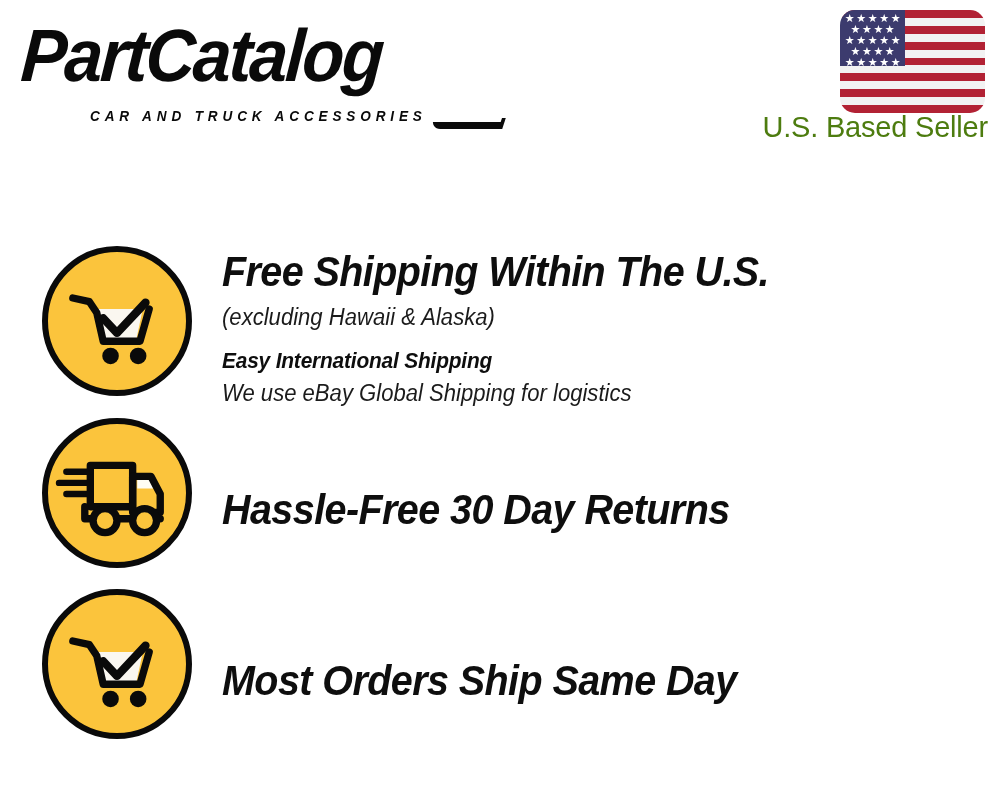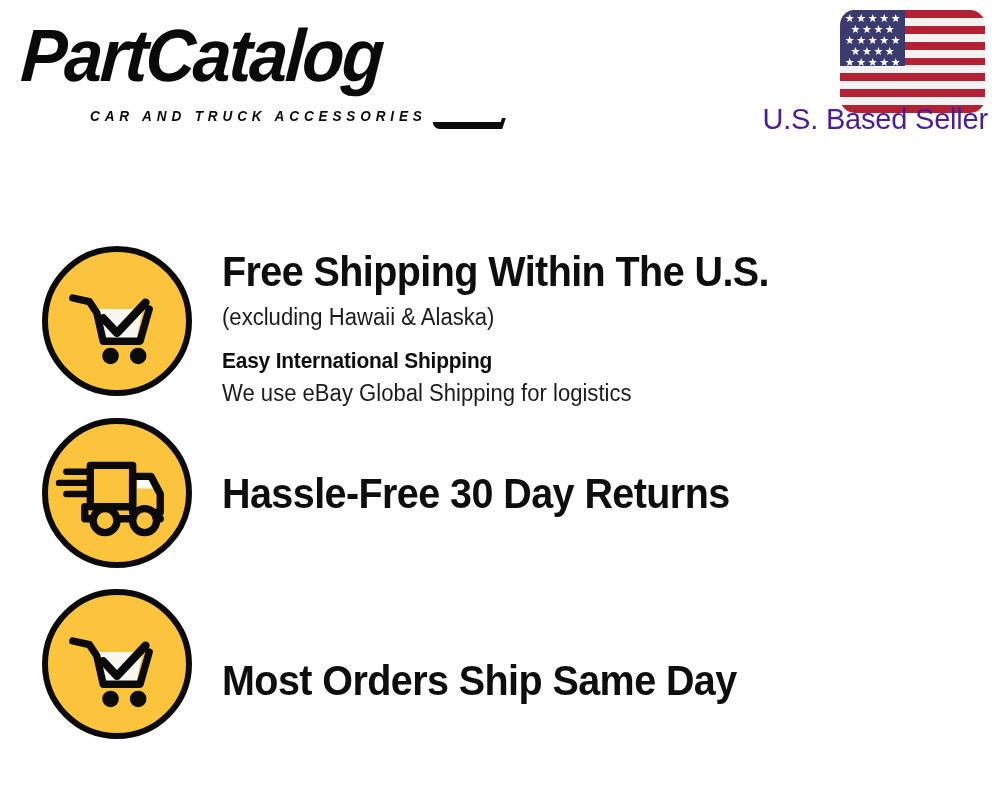--- a/index.html
+++ b/index.html
@@ -120,37 +120,38 @@
   }
   .star-row.offset { padding: 0 9px; }
   .star {
     color: #ffffff;
     font-size: 11px;
     line-height: 11px;
   }
   .seller-label {
     position: absolute;
     right: 12px;
-    top: 102px;
+    top: 110px;
     font-family: "Liberation Sans", sans-serif;
     font-weight: 400;
     font-size: 29px;
     line-height: 34px;
-    color: #4c1d95;
+    color: #4d7c0f;
     white-space: nowrap;
     letter-spacing: -0.2px;
   }
 
   
   .features {
     position: absolute;
     left: 0;
     top: 0;
     width: 1000px;
     height: 800px;
+    font-style: italic;
   }
   .feature-row {
     position: absolute;
     left: 40px;
     width: 940px;
   }
   .feature-row.r1 { top: 246px; }
   .feature-row.r2 { top: 418px; }
   .feature-row.r3 { top: 589px; }
 
@@ -174,21 +175,21 @@
     display: block;
   }
 
   .feature-text {
     position: absolute;
     left: 182px;
     top: 0;
     width: 740px;
   }
   .feature-row.r1 .feature-text { top: 2px; }
-  .feature-row.r2 .feature-text { top: 52px; }
+  .feature-row.r2 .feature-text { top: 68px; }
   .feature-row.r3 .feature-text { top: 68px; }
 
   .headline {
     font-family: "Liberation Sans", sans-serif;
     font-weight: 700;
     font-size: 42px;
     line-height: 48px;
     letter-spacing: -0.6px;
     color: #0e0e0e;
     white-space: nowrap;

